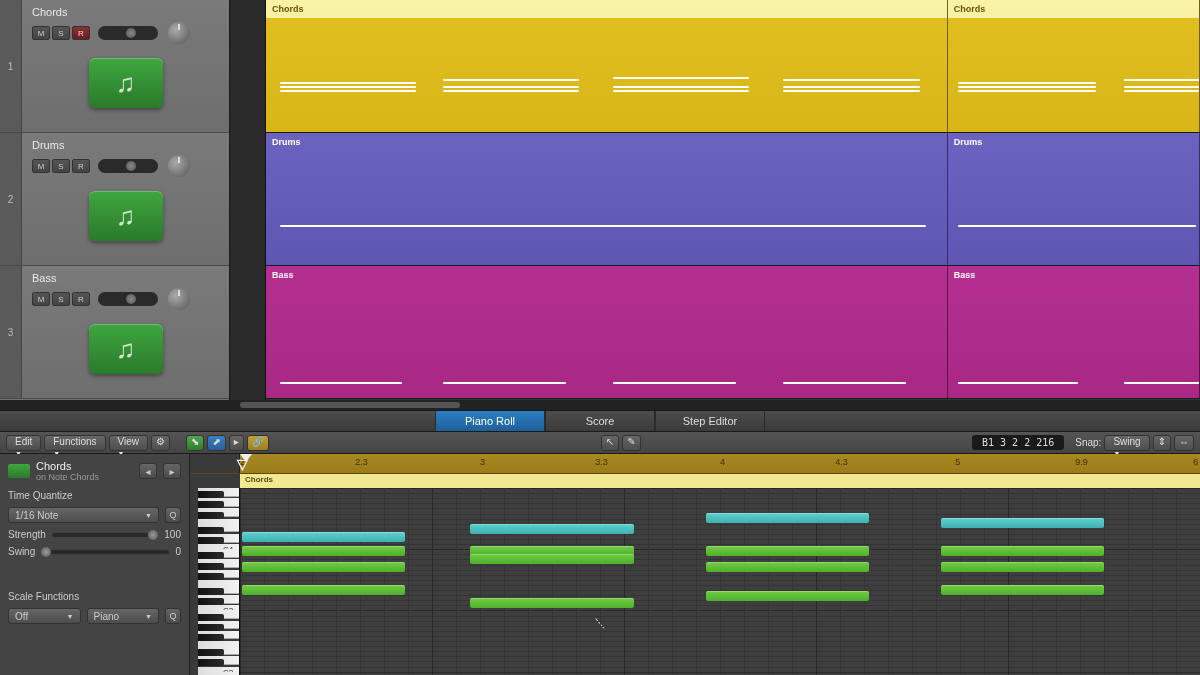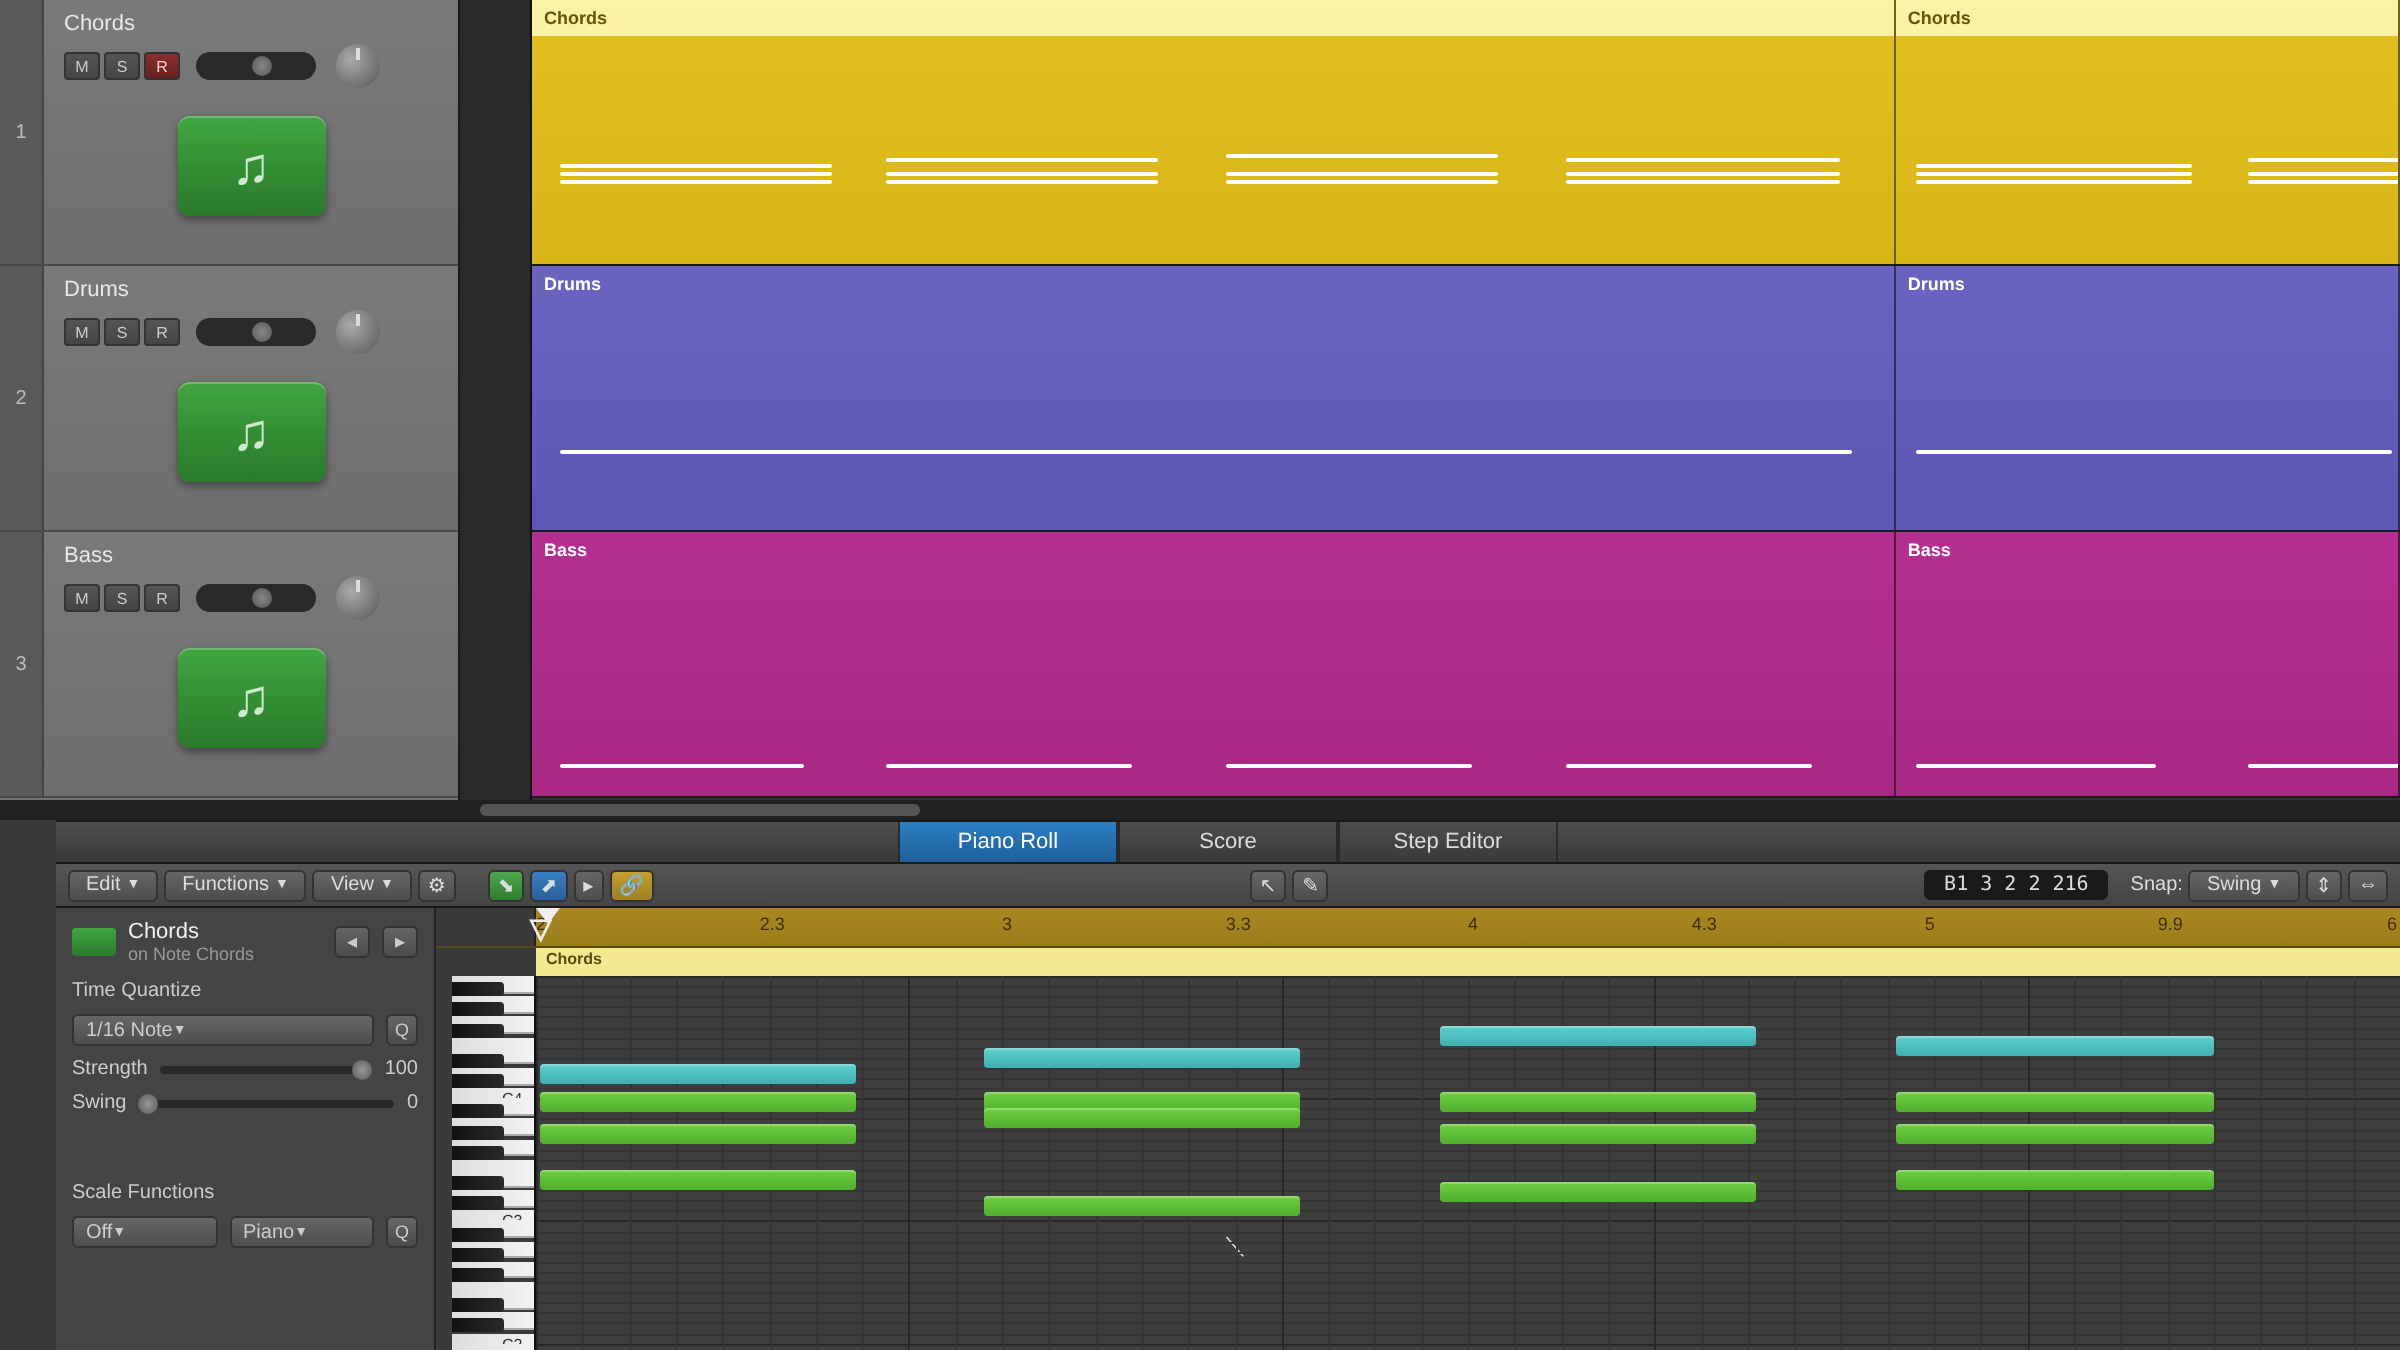--- a/index.html
+++ b/index.html
@@ -34,45 +34,45 @@
 .region.yellow .region-header { background: rgba(255,255,200,.8); color: #665500; padding: 4px 6px; margin: -2px 0 0 0; }
 .region.purple { background: linear-gradient(#6a63bf, #5e56b3); }
 .region.magenta { background: linear-gradient(#b43090, #a82884); }
 .midi-lines { position: absolute; left: 0; right: 0; }
 .midi-line { position: absolute; height: 2px; background: #fff; border-radius: 1px; }
 
 .hscroll-strip { height: 10px; background: #222; display: flex; align-items: center; }
 .hscroll-thumb { height: 6px; width: 220px; background: #555; border-radius: 3px; margin-left: 240px; }
 
 
-.editor-pane { height: 265px; background: #3a3a3a; display: flex; flex-direction: column; padding-left: 28px; }
+.editor-pane { height: 265px; background: #3a3a3a; display: flex; flex-direction: column; }
 
 .editor-tabs { height: 22px; background: linear-gradient(#4d4d4d, #3a3a3a); display: flex; justify-content: center; border-top: 1px solid #1a1a1a; border-bottom: 1px solid #1a1a1a; }
 .editor-tab { width: 110px; display: flex; align-items: center; justify-content: center; font-size: 11px; color: #ddd; border-left: 1px solid #2a2a2a; border-right: 1px solid #2a2a2a; cursor: pointer; }
 .editor-tab.active { background: linear-gradient(#2a7fc4, #1f5f98); color: #fff; }
 
 .editor-toolbar { height: 22px; background: linear-gradient(#555, #444); border-bottom: 1px solid #1a1a1a; display: flex; align-items: center; padding: 0 6px; gap: 3px; font-size: 10px; color: #ddd; }
-.tb-btn { height: 16px; padding: 0 8px; background: linear-gradient(#666, #4d4d4d); border: 1px solid #333; border-radius: 3px; display: flex; align-items: center; gap: 3px; cursor: pointer; }
+.tb-btn { height: 16px; padding: 0 8px; background: linear-gradient(#666, #4d4d4d); border: 1px solid #333; border-radius: 3px; display: flex; gap: 3px; cursor: pointer; flex-direction: column; }
 .tb-btn.icon-only { padding: 0 4px; }
 .tb-btn.green { background: linear-gradient(#4fa84f, #2d7d2d); }
 .tb-btn.blue { background: linear-gradient(#3a7fc4, #2a5f98); }
 .tb-btn.yellow { background: linear-gradient(#c4a030, #9d7f20); }
 .tb-spacer { flex: 1; }
 .pos-readout { background: #1a1a1a; padding: 2px 10px; border-radius: 3px; font-family: monospace; font-size: 10px; color: #ddd; }
 
 .editor-body { flex: 1; display: flex; overflow: hidden; }
 
 .editor-sidebar { width: 190px; background: #444; padding: 6px 8px; color: #ccc; font-size: 10px; display: flex; flex-direction: column; gap: 6px; border-right: 1px solid #222; }
 .sb-row { display: flex; align-items: center; gap: 6px; }
 .sb-green-chip { width: 22px; height: 14px; background: linear-gradient(#3fa63f, #2a7a2a); border-radius: 2px; }
 .sb-title { color: #eee; font-size: 11px; flex: 1; }
 .sb-sub { color: #999; font-size: 9px; }
 .sb-icon-btn { width: 18px; height: 16px; background: linear-gradient(#666, #4a4a4a); border: 1px solid #333; border-radius: 3px; display: flex; align-items: center; justify-content: center; cursor: pointer; }
 .sb-section-title { color: #ccc; font-size: 10px; margin-top: 2px; }
-.sb-select { background: linear-gradient(#666, #4d4d4d); border: 1px solid #333; border-radius: 3px; padding: 2px 6px; display: flex; justify-content: flex-start; align-items: center; cursor: pointer; height: 16px; }
+.sb-select { background: linear-gradient(#666, #4d4d4d); border: 1px solid #333; border-radius: 3px; padding: 2px 6px; display: flex; justify-content: space-between; align-items: center; cursor: pointer; height: 16px; }
 .sb-param { display: flex; align-items: center; justify-content: space-between; }
 .sb-slider { flex: 1; height: 4px; background: #2a2a2a; border-radius: 2px; margin: 0 6px; position: relative; }
 .sb-slider-thumb { position: absolute; width: 10px; height: 10px; background: radial-gradient(#999, #555); border-radius: 50%; top: -3px; }
 .q-btn { width: 16px; height: 16px; background: linear-gradient(#666, #4a4a4a); border: 1px solid #333; border-radius: 3px; font-size: 9px; display: flex; align-items: center; justify-content: center; cursor: pointer; }
 
 .piano-area { flex: 1; display: flex; flex-direction: column; position: relative; }
 
 .ruler { height: 20px; display: flex; position: relative; background: linear-gradient(#a88820, #9a7c1a); border-bottom: 1px solid #5a4a10; }
 .ruler-gutter { width: 50px; background: #3a3a3a; border-right: 1px solid #222; }
 .ruler-ticks { flex: 1; position: relative; color: #402f00; font-size: 9px; }

